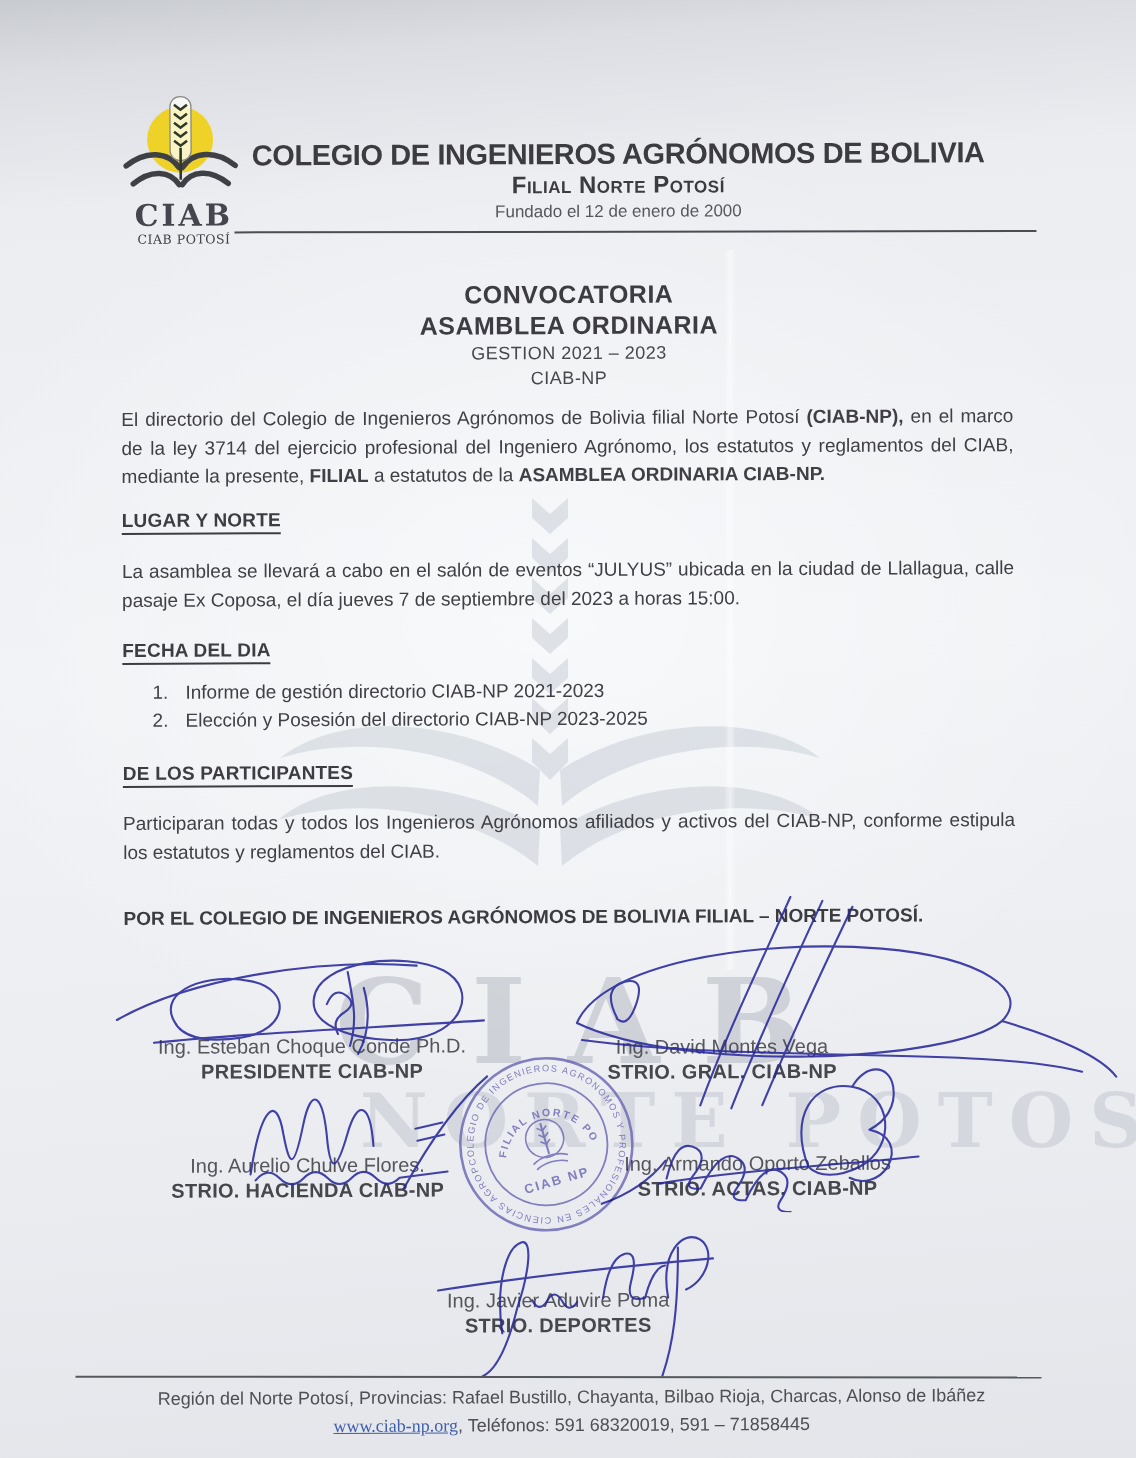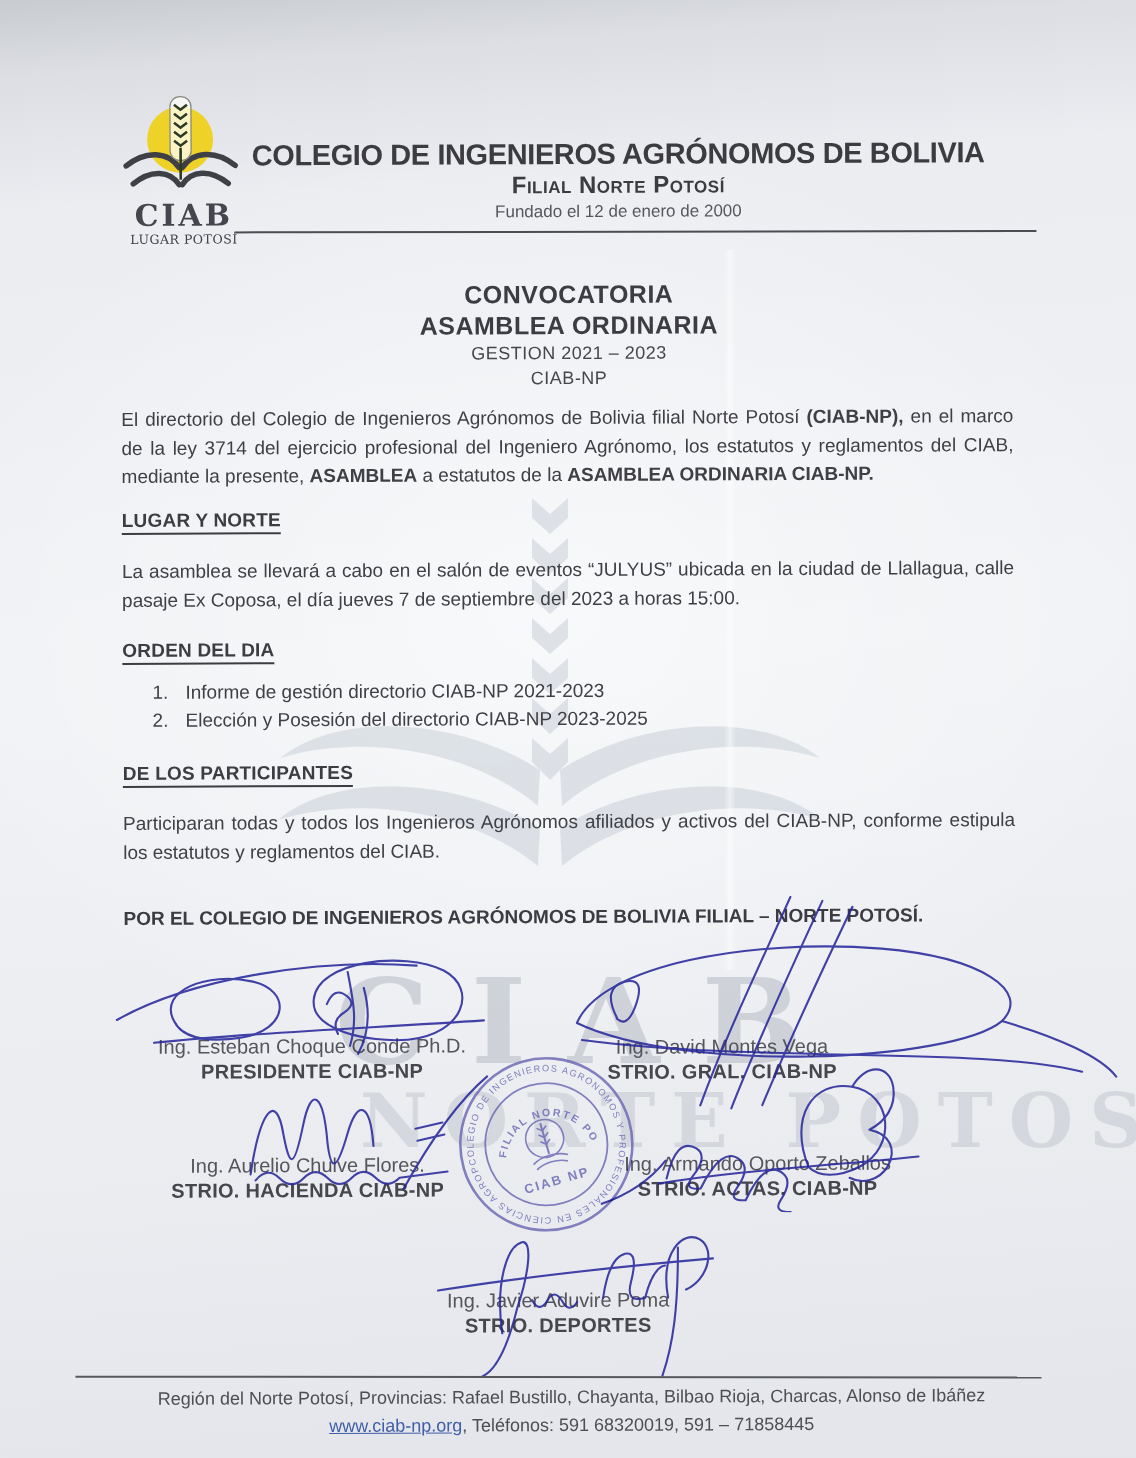--- a/index.html
+++ b/index.html
@@ -45,21 +45,21 @@
     font-size:74px;letter-spacing:16px;color:rgba(118,128,142,.18);white-space:nowrap;}
   
   .sig-block{position:absolute;text-align:center;}
   .sig-name{font-size:20px;color:#55555c;line-height:25px;}
   .sig-role{font-size:20px;font-weight:bold;color:#46464d;line-height:25px;letter-spacing:.3px;}
   .ink{stroke:#28289c;fill:none;stroke-width:2.1;stroke-linecap:round;stroke-linejoin:round;opacity:.88;}
   .stamp{mix-blend-mode:multiply;opacity:.82;}
   
   .footer-rule{left:72px;top:1376px;width:966px;height:2px;background:#55585c;transform:rotate(0.3deg);}
   .footer{left:58px;top:1383px;width:1020px;text-align:center;font-size:18px;color:#4e4e54;line-height:28px;}
-  .footer a{color:#3f5fa8;text-decoration:underline;}
+  .footer a{color:#3f5fa8;text-decoration:underline;font-family:Liberation Serif, serif;}
 </style>
 </head>
 <body>
 
 <div class="page">
 
   <svg class="abs wm" style="left:270px;top:470px;" width="620" height="460" viewBox="0 0 620 460">
     <g fill="#c6cdd6" opacity="0.5">
       <path d="M262,28 L280,44 L298,28 L298,48 L280,64 L262,48 Z"></path>
       <path d="M262,68 L280,84 L298,68 L298,88 L280,104 L262,88 Z"></path>
@@ -95,43 +95,43 @@
             <path d="M58,13 l6.5,5 6.5,-5"></path>
             <path d="M58,22 l6.5,5 6.5,-5"></path>
             <path d="M58,31 l6.5,5 6.5,-5"></path>
             <path d="M58,40 l6.5,5 6.5,-5"></path>
             <path d="M58,49 l6.5,5 6.5,-5"></path>
             <path d="M64.5,56 L64.5,88"></path>
           </g>
         </g>
       </svg>
       <div class="logo-acronym">CIAB</div>
-      <div class="logo-region">LUGAR POTOSÍ</div>
+      <div class="logo-region">CIAB POTOSÍ</div>
     </div>
 
     <div class="abs org-block">
       <div class="org-name">COLEGIO DE INGENIEROS AGRÓNOMOS DE BOLIVIA</div>
       <div class="org-branch">Filial Norte Potosí</div>
       <div class="org-founded">Fundado el 12 de enero de 2000</div>
     </div>
     <div class="abs header-rule"></div>
 
     <div class="abs doc-title">
       <div class="dt1">CONVOCATORIA</div>
       <div class="dt1">ASAMBLEA ORDINARIA</div>
       <div class="dt3">GESTION 2021 – 2023</div>
       <div class="dt3">CIAB-NP</div>
     </div>
 
-    <div class="abs para" style="top:404px;"><span>El directorio del Colegio de Ingenieros Agrónomos de Bolivia filial Norte Potosí </span><b>(CIAB-NP),</b><span> en el marco de la ley 3714 del ejercicio profesional del Ingeniero Agrónomo, los estatutos y reglamentos del CIAB, mediante la presente, </span><b>ASAMBLEA</b><span> a estatutos de la </span><b>ASAMBLEA ORDINARIA CIAB-NP.</b></div>
+    <div class="abs para" style="top:404px;"><span>El directorio del Colegio de Ingenieros Agrónomos de Bolivia filial Norte Potosí </span><b>(CIAB-NP),</b><span> en el marco de la ley 3714 del ejercicio profesional del Ingeniero Agrónomo, los estatutos y reglamentos del CIAB, mediante la presente, </span><b>FILIAL</b><span> a estatutos de la </span><b>ASAMBLEA ORDINARIA CIAB-NP.</b></div>
 
     <div class="abs sec-head" style="top:508px;"><span>LUGAR Y NORTE</span></div>
     <div class="abs para" style="top:556px;">La asamblea se llevará a cabo en el salón de eventos “JULYUS” ubicada en la ciudad de Llallagua, calle pasaje Ex Coposa, el día jueves 7 de septiembre del 2023 a horas 15:00.</div>
 
-    <div class="abs sec-head" style="top:638px;"><span>ORDEN DEL DIA</span></div>
+    <div class="abs sec-head" style="top:638px;"><span>FECHA DEL DIA</span></div>
     <div class="oli" style="top:680px;"><span class="num">1.</span><span>Informe de gestión directorio CIAB-NP 2021-2023</span></div>
     <div class="oli" style="top:708px;"><span class="num">2.</span><span>Elección y Posesión del directorio CIAB-NP 2023-2025</span></div>
 
     <div class="abs sec-head" style="top:761px;"><span>DE LOS PARTICIPANTES</span></div>
     <div class="abs para" style="top:808px;">Participaran todas y todos los Ingenieros Agrónomos afiliados y activos del CIAB-NP, conforme estipula los estatutos y reglamentos del CIAB.</div>
 
     <div class="abs por" style="top:906px;">POR EL COLEGIO DE INGENIEROS AGRÓNOMOS DE BOLIVIA FILIAL – NORTE POTOSÍ.</div>
 
     <div class="sig-block" style="left:130px;top:1033px;width:360px;">
       <div class="sig-name">Ing. Esteban Choque Conde Ph.D.</div>

